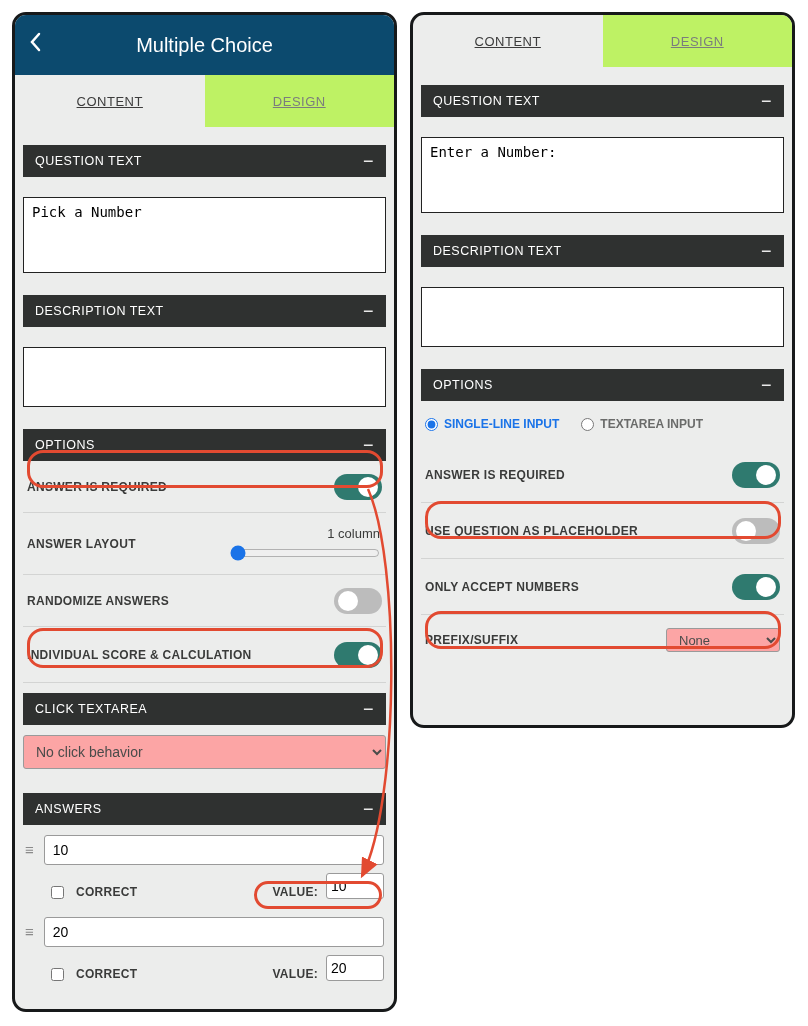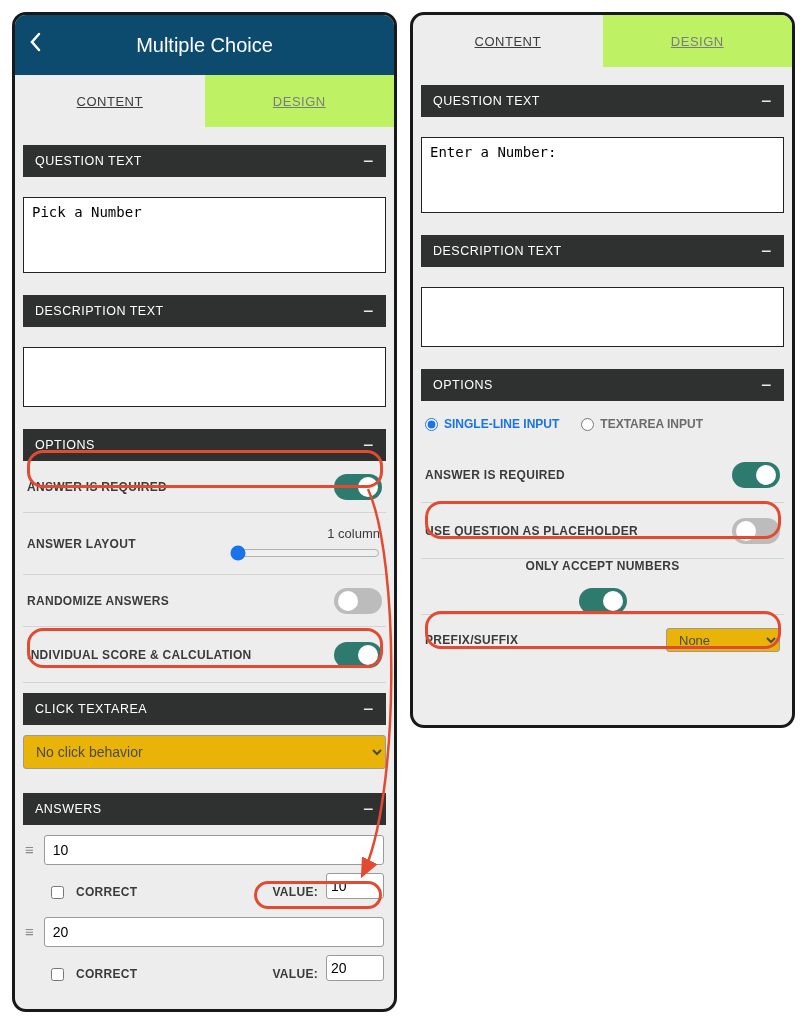--- a/index.html
+++ b/index.html
@@ -149,21 +149,21 @@
     padding-right: 2px;
   }
   .slider-label { font-size: 13px; color: #3a3b3a; margin-bottom: 4px; }
   .slider {
     width: 150px;
     accent-color: #1a73e8;
   }
 
   
   .select {
-    background: #eab308;
+    background: #fca5a5;
     border: 1px solid #9a9a9a;
     height: 34px;
     border-radius: 3px;
     padding: 0 8px;
     font-size: 14px;
     color: #4a4b4a;
     width: 100%;
     margin-top: 10px;
     margin-bottom: 6px;
   }
@@ -379,21 +379,21 @@
     </div>
 
     <div class="row" style="height:56px;text-align:right;">
       <span class="row-label">USE QUESTION AS PLACEHOLDER</span>
       <span class="spacer"></span>
       <div class="toggle">
           <div class="knob"></div>
         </div>
     </div>
 
-    <div class="row" style="height:56px;flex-direction:column;">
+    <div class="row" style="height:56px;">
       <span class="row-label">ONLY ACCEPT NUMBERS</span>
       <span class="spacer"></span>
       <div class="toggle on">
           <div class="knob"></div>
         </div>
     </div>
 
     <div class="row" style="border-bottom:none;height:50px;">
       <span class="row-label">PREFIX/SUFFIX</span>
       <span class="spacer"></span>

